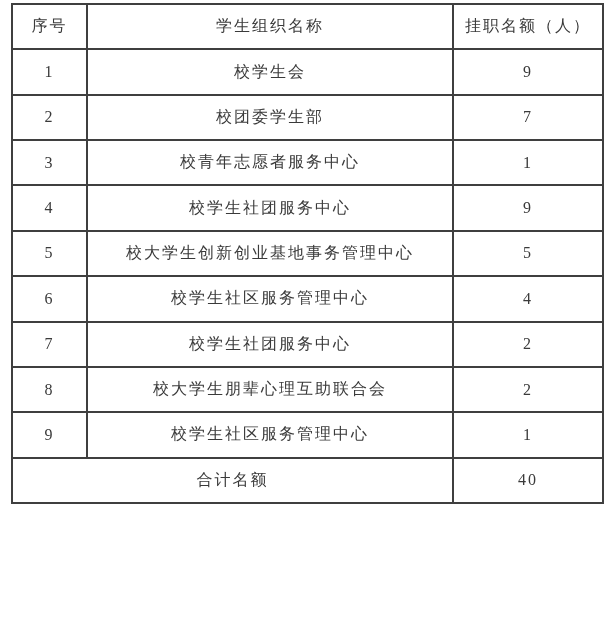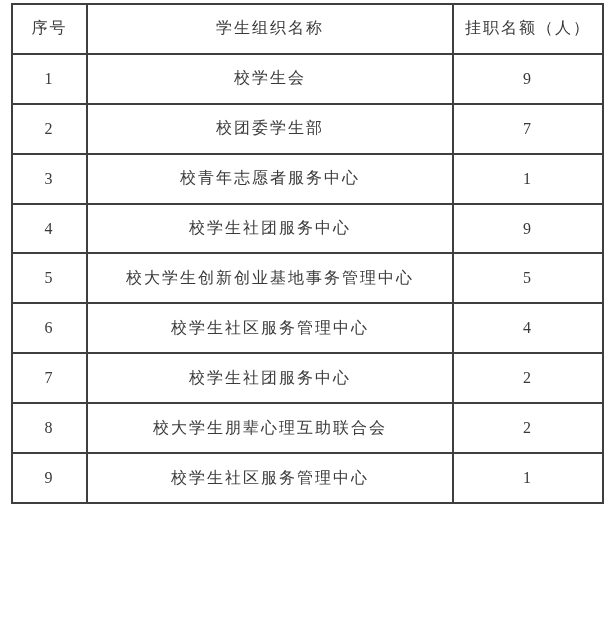--- a/index.html
+++ b/index.html
@@ -92,14 +92,18 @@
     <tr>
       <td>8</td>
       <td>校大学生朋辈心理互助联合会</td>
       <td>2</td>
     </tr>
     <tr>
       <td>9</td>
       <td>校学生社区服务管理中心</td>
       <td>1</td>
     </tr>
+    <tr>
+      <td colspan="2">合计名额</td>
+      <td>40</td>
+    </tr>
   </tbody>
 </table>
 
 </body></html>

